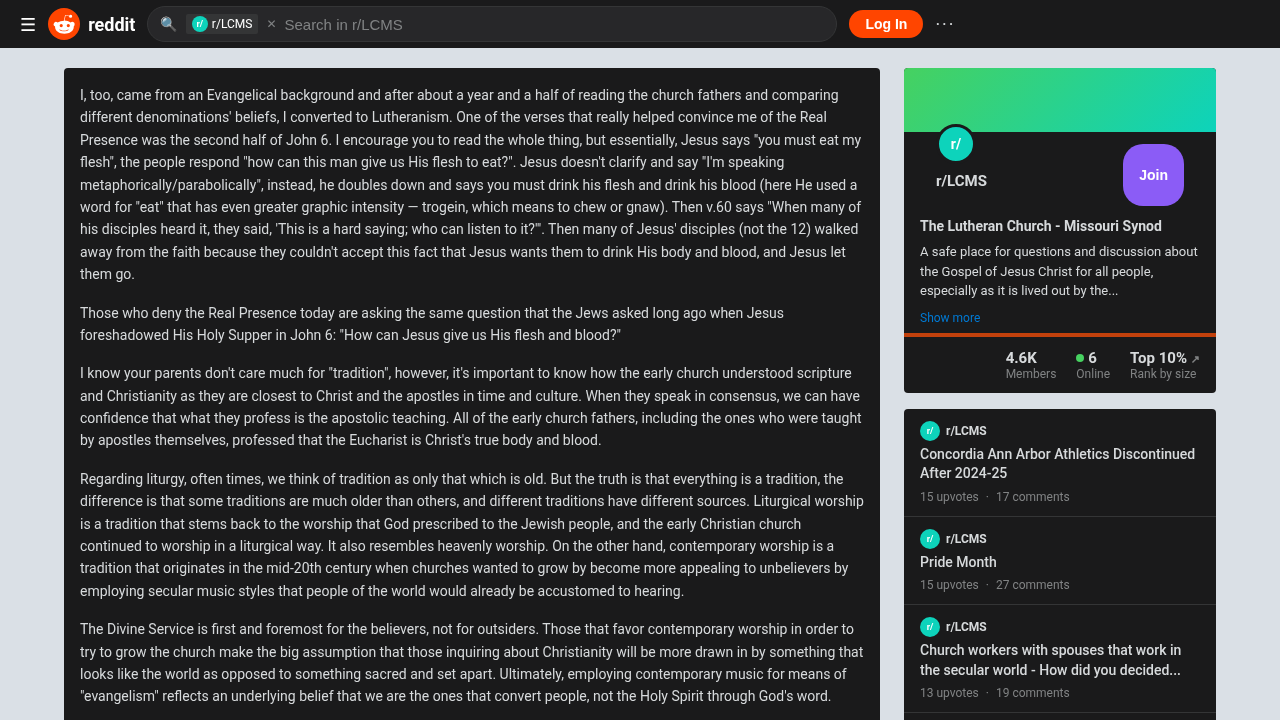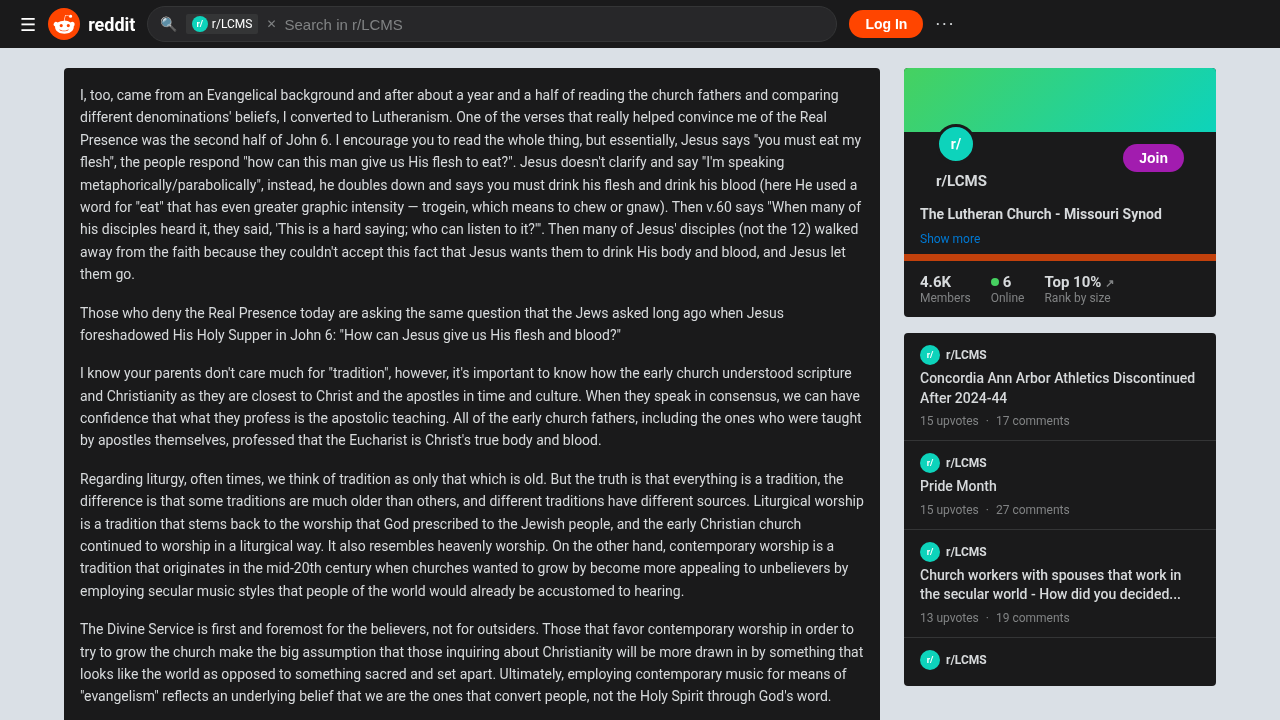--- a/index.html
+++ b/index.html
@@ -183,25 +183,25 @@
       font-size: 14px;
       margin-bottom: 8px;
     }
     .community-name {
       font-weight: 700;
       font-size: 15px;
       color: #d7dadc;
       margin-bottom: 4px;
     }
     .join-btn {
-      background: #a21caf;
+      background: #8b5cf6;
       color: white;
       border: none;
       border-radius: 20px;
-      padding: 6px 16px;
+      padding: 23px 16px;
       font-weight: 700;
       font-size: 14px;
       cursor: pointer;
     }
     .community-full-name {
       font-weight: 700;
       font-size: 14px;
       color: #d7dadc;
       margin-bottom: 8px;
     }
@@ -214,22 +214,23 @@
     .show-more-link {
       color: #0079d3;
       cursor: pointer;
       font-size: 12px;
       text-decoration: none;
     }
     .community-stats {
       display: flex;
       gap: 20px;
       padding: 12px 16px;
-      border-top: 7px solid #c2410c;
+      border-top: 4px solid #c2410c;
       margin-top: 8px;
+      justify-content: flex-end;
     }
     .stat-item {
       display: flex;
       flex-direction: column;
     }
     .stat-value {
       font-weight: 700;
       font-size: 15px;
       color: #d7dadc;
     }
@@ -346,20 +347,21 @@
       <div class="community-banner"></div>
       <div style="padding: 0 16px;">
         <div class="community-header">
           <div class="community-title-area">
             <div class="community-icon">r/</div>
             <div class="community-name">r/LCMS</div>
           </div>
           <button class="join-btn">Join</button>
         </div>
         <div class="community-full-name">The Lutheran Church - Missouri Synod</div>
+        <div class="community-desc">A safe place for questions and discussion about the Gospel of Jesus Christ for all people, especially as it is lived out by the...</div>
         <a class="show-more-link">Show more</a>
       </div>
       <div class="community-stats">
         <div class="stat-item">
           <span class="stat-value">4.6K</span>
           <span class="stat-label">Members</span>
         </div>
         <div class="stat-item">
           <span class="stat-value stat-online">
             <span class="online-dot"></span>
@@ -377,21 +379,21 @@
       </div>
     </div>
 
     <div class="sidebar-posts">
 
       <div class="related-post">
         <div class="related-post-meta">
           <div class="subreddit-avatar">r/</div>
           <span class="post-subreddit">r/LCMS</span>
         </div>
-        <div class="related-post-title">Concordia Ann Arbor Athletics Discontinued After 2024-44</div>
+        <div class="related-post-title">Concordia Ann Arbor Athletics Discontinued After 2024-25</div>
         <div class="post-stats">
           <span>15 upvotes</span>
           <span>·</span>
           <span>17 comments</span>
         </div>
       </div>
 
       <div class="related-post">
         <div class="related-post-meta">
           <div class="subreddit-avatar">r/</div>

